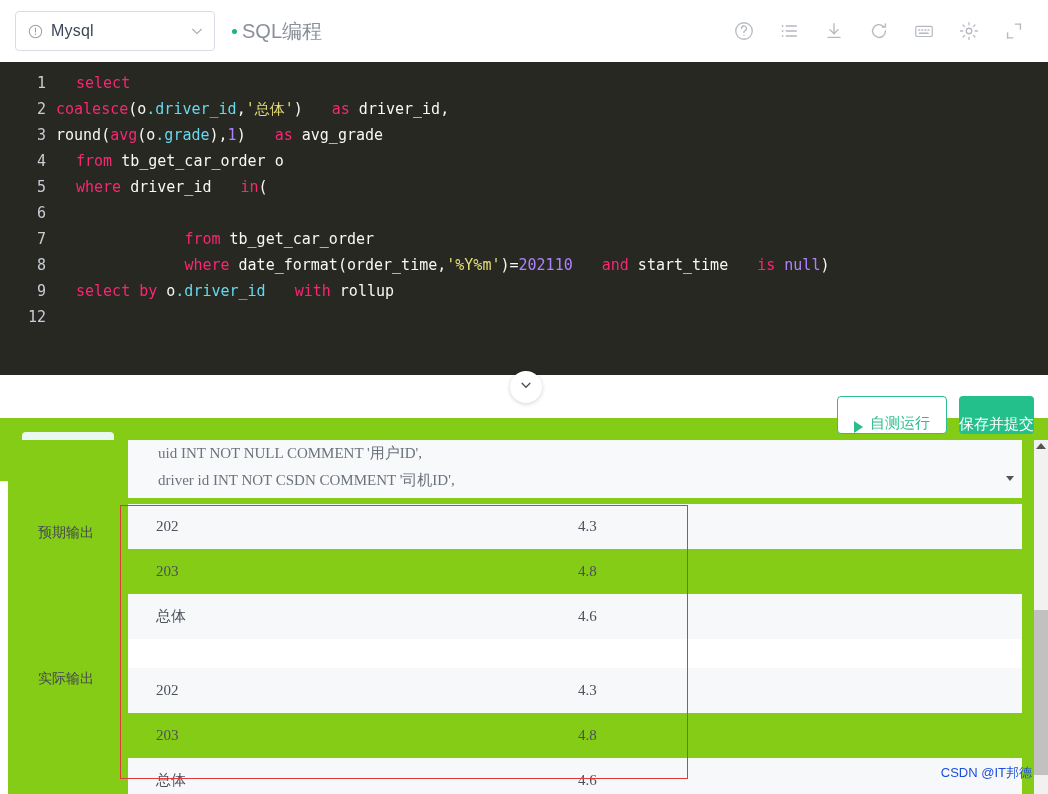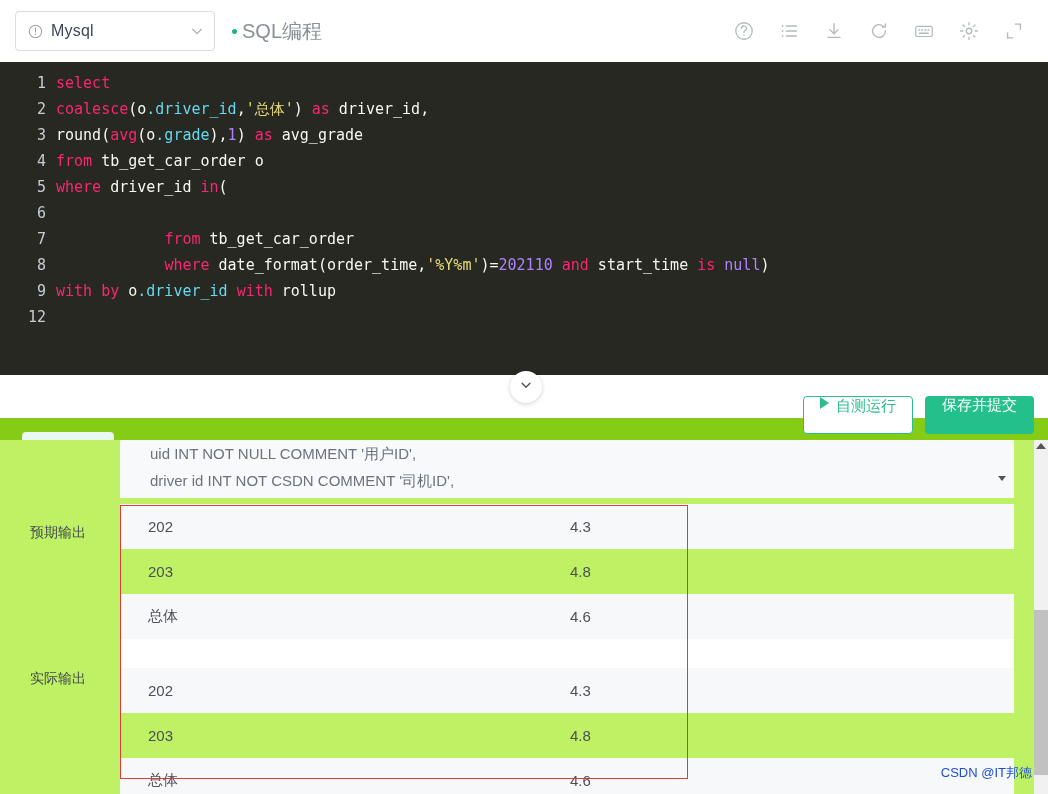--- a/index.html
+++ b/index.html
@@ -58,21 +58,21 @@
     font-family:"DejaVu Sans Mono","Liberation Mono",monospace;
     font-size:15px;
     padding-top:8px;
   }
   .cline { height:26px; line-height:26px; display:flex; white-space:pre; }
   .lnum {
     width:56px; flex:0 0 56px; text-align:right; padding-right:10px;
     color:#c8ccd4; font-size:15px; user-select:none;
   }
   .ctext { color:#f8f8f2; }
-  .kw   { color:#f92672; }
+  .kw   { color:#f92672;margin-left:20px; }
   .fn   { color:#f92672; }
   .str  { color:#e6db74; }
   .num  { color:#ae81ff; }
   .prop { color:#66d9ef; }
   .plain{ color:#f8f8f2; }
 
   .collapse-btn {
     position:absolute; left:510px; top:371px;
     width:32px; height:32px; border-radius:50%;
     background:#fff; box-shadow:0 1px 4px rgba(0,0,0,.18);
@@ -91,33 +91,33 @@
     font-size:16px; color:#555c66; cursor:pointer;
     padding:7px 14px; border-radius:4px; margin-left:9px;
   }
   .tab.first { margin-left:22px; }
   .tab.active { color:#2cbd8c; background:#eaf8f2; font-weight:bold; }
 
   .act-btns { position:absolute; right:14px; top:396px; display:flex; align-items:center; gap:12px; }
   .btn-run {
     height:38px; padding:0 16px; border:1px solid #2cbd8c; border-radius:4px;
     background:#fff; color:#2cbd8c; font-size:15px;
-    display:flex; align-items:flex-start; gap:7px; cursor:pointer;
+    display:flex; align-items:flex-end; gap:7px; cursor:pointer;
   }
   .btn-run .tri { width:0;height:0;border-left:9px solid #2cbd8c;border-top:6px solid transparent;border-bottom:6px solid transparent; }
   .btn-submit {
-    height:38px; padding:0 17px; border:none; border-radius:4px;
+    height:38px; padding:0 0; border:none; border-radius:4px;
     background:#24c08c; color:#fff; font-size:15px; cursor:pointer;
-    display:flex; align-items:flex-start;
+    display:flex; align-items:flex-end;
   }
 
   
   .result-area {
-    position:absolute; left:0; top:440px; width:1036px; height:354px;
-    background:#bef264; overflow:hidden;
+    position:absolute; left:8px; top:440px; width:1036px; height:354px;
+    background:#84cc16; overflow:hidden;font-family:Liberation Serif, serif;
   }
   .schema-box {
     position:absolute; left:120px; top:0px; width:894px; height:58px;
     background:#f7f9fb; overflow:hidden;
   }
   .schema-line {
     font-size:15px; color:#6d737c; padding-left:30px; height:27px; line-height:27px;
     white-space:pre;
   }
   .schema-scroll-dn {
@@ -258,21 +258,21 @@
 
   <div class="editor" id="editor">
       <div class="cline"><span class="lnum">1</span><span class="ctext"><span class="kw">select</span></span></div>
       <div class="cline"><span class="lnum">2</span><span class="ctext"><span class="fn">coalesce</span><span class="plain">(</span><span class="plain">o</span><span class="prop">.driver_id</span><span class="plain">,</span><span class="str">'总体'</span><span class="plain">) </span><span class="kw">as</span><span class="plain"> driver_id,</span></span></div>
       <div class="cline"><span class="lnum">3</span><span class="ctext"><span class="plain">round(</span><span class="fn">avg</span><span class="plain">(</span><span class="plain">o</span><span class="prop">.grade</span><span class="plain">),</span><span class="num">1</span><span class="plain">) </span><span class="kw">as</span><span class="plain"> avg_grade</span></span></div>
       <div class="cline"><span class="lnum">4</span><span class="ctext"><span class="kw">from</span><span class="plain"> tb_get_car_order o</span></span></div>
       <div class="cline"><span class="lnum">5</span><span class="ctext"><span class="kw">where</span><span class="plain"> driver_id </span><span class="kw">in</span><span class="plain">(</span></span></div>
       <div class="cline"><span class="lnum">6</span></div>
       <div class="cline"><span class="lnum">7</span><span class="ctext"><span class="plain">            </span><span class="kw">from</span><span class="plain"> tb_get_car_order</span></span></div>
       <div class="cline"><span class="lnum">8</span><span class="ctext"><span class="plain">            </span><span class="kw">where</span><span class="plain"> date_format(order_time,</span><span class="str">'%Y%m'</span><span class="plain">)=</span><span class="num">202110</span><span class="plain"> </span><span class="kw">and</span><span class="plain"> start_time </span><span class="kw">is</span><span class="plain"> </span><span class="num">null</span><span class="plain">)</span></span></div>
-      <div class="cline"><span class="lnum">9</span><span class="ctext"><span class="kw">with by</span><span class="plain"> o</span><span class="prop">.driver_id</span><span class="plain"> </span><span class="kw">with</span><span class="plain"> rollup</span></span></div>
+      <div class="cline"><span class="lnum">9</span><span class="ctext"><span class="kw">select by</span><span class="plain"> o</span><span class="prop">.driver_id</span><span class="plain"> </span><span class="kw">with</span><span class="plain"> rollup</span></span></div>
       <div class="cline"><span class="lnum">12</span><span class="ctext"></span></div>
     </div>
 
   <div class="collapse-btn">
     <span>
       <svg width="14" height="14" viewBox="0 0 16 16">
         <polyline points="3.5,6 8,10.5 12.5,6" fill="none" stroke="#4a4f57" stroke-width="1.5" stroke-linecap="round" stroke-linejoin="round"></polyline>
       </svg>
     </span>
   </div>

